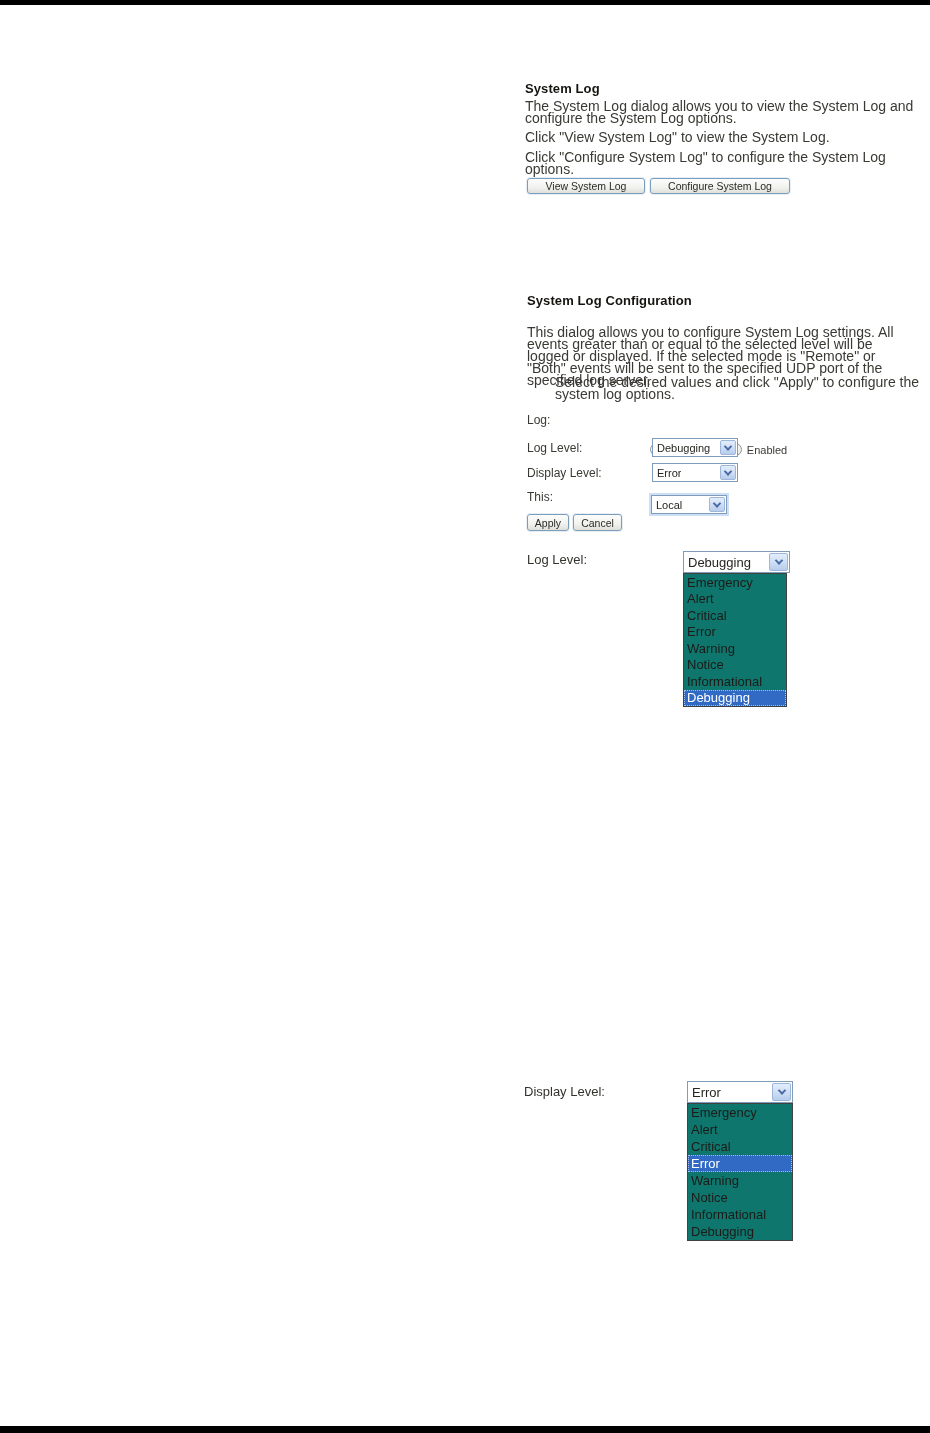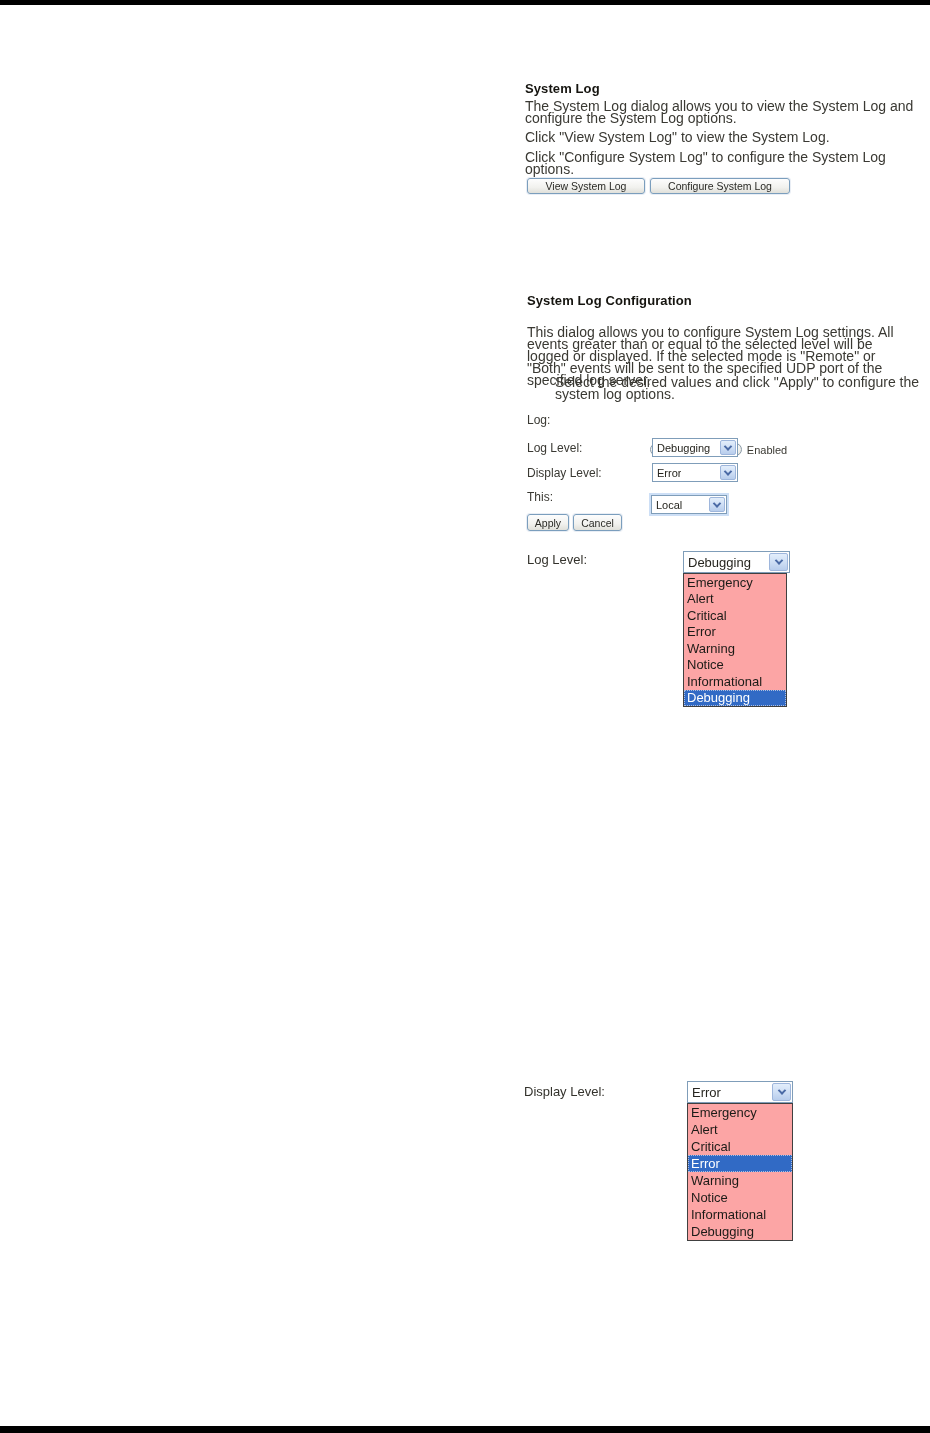--- a/index.html
+++ b/index.html
@@ -57,21 +57,21 @@
     align-self:stretch; border:1px solid #9eb6dc; border-radius:2px; margin:1px;
     background:linear-gradient(180deg,#e3eefb 0%,#cfdff5 50%,#b8cdec 100%);
     display:flex; align-items:center; justify-content:center;
   }
   .xp-select.small .chev-btn { width:16px; }
   .xp-select.large .chev-btn { width:19px; }
   .chev { width:6px; height:6px; border-right:2px solid #4a6aa5; border-bottom:2px solid #4a6aa5; transform:rotate(45deg) translate(-1px,-1px); }
 
   
   .dd-list {
-    position:absolute; background:#fca5a5; border:1px solid #404040;
+    position:absolute; background:#0f766e; border:1px solid #404040;
     font-size:13px; color:#1c1b17;
   }
   .dd-item { padding-left:3px; display:flex; align-items:center; white-space:nowrap; }
   .dd-list.fig1 .dd-item { height:16.5px; }
   .dd-list.fig2 .dd-item { height:17px; }
   .dd-item.selected {
     background:#316ac5; color:#ffffff;
     outline:1px dotted #aebfdf; outline-offset:-1px;
   }
 

